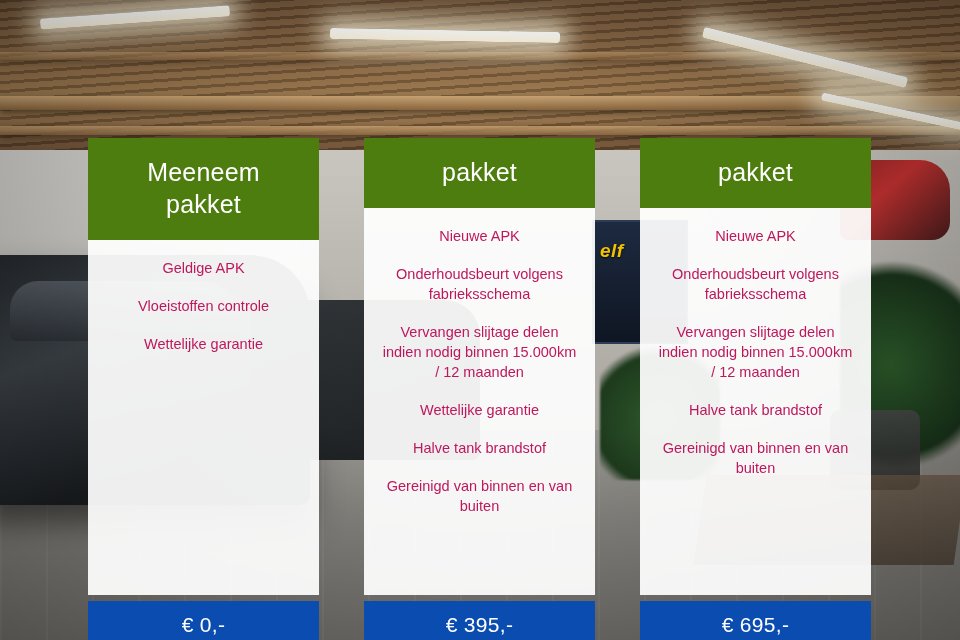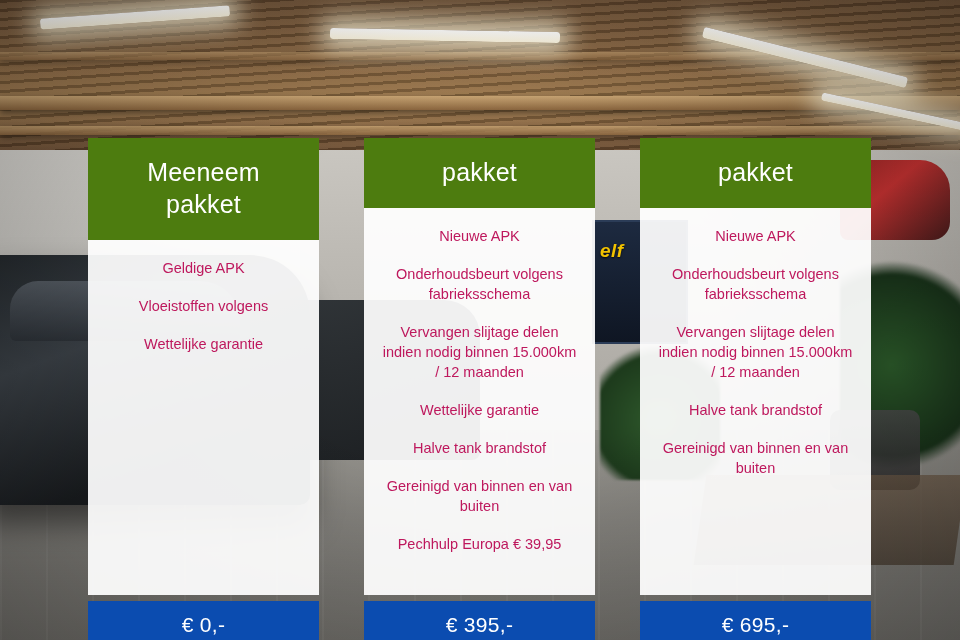--- a/index.html
+++ b/index.html
@@ -259,39 +259,38 @@
 
   <div class="cards">
 
     <div class="card">
       <div class="card-head">
         <div>Meeneem</div>
         <div>pakket</div>
       </div>
       <div class="card-body tall">
         <p class="feature">Geldige APK</p>
-        <p class="feature">Vloeistoffen volgens</p>
+        <p class="feature">Vloeistoffen controle</p>
         <p class="feature">Wettelijke garantie</p>
       </div>
       <div class="card-gap"></div>
       <div class="card-foot">€ 0,-</div>
     </div>
 
     <div class="card">
       <div class="card-head">
         <div>pakket</div>
       </div>
       <div class="card-body tall">
         <p class="feature">Nieuwe APK</p>
         <p class="feature">Onderhoudsbeurt volgens fabrieksschema</p>
         <p class="feature">Vervangen slijtage delen indien nodig binnen 15.000km / 12 maanden</p>
         <p class="feature">Wettelijke garantie</p>
         <p class="feature">Halve tank brandstof</p>
         <p class="feature">Gereinigd van binnen en van buiten</p>
-        <p class="feature">Pechhulp Europa € 39,95</p>
       </div>
       <div class="card-gap"></div>
       <div class="card-foot">€ 395,-</div>
     </div>
 
     <div class="card">
       <div class="card-head">
         <div>pakket</div>
       </div>
       <div class="card-body tall">

